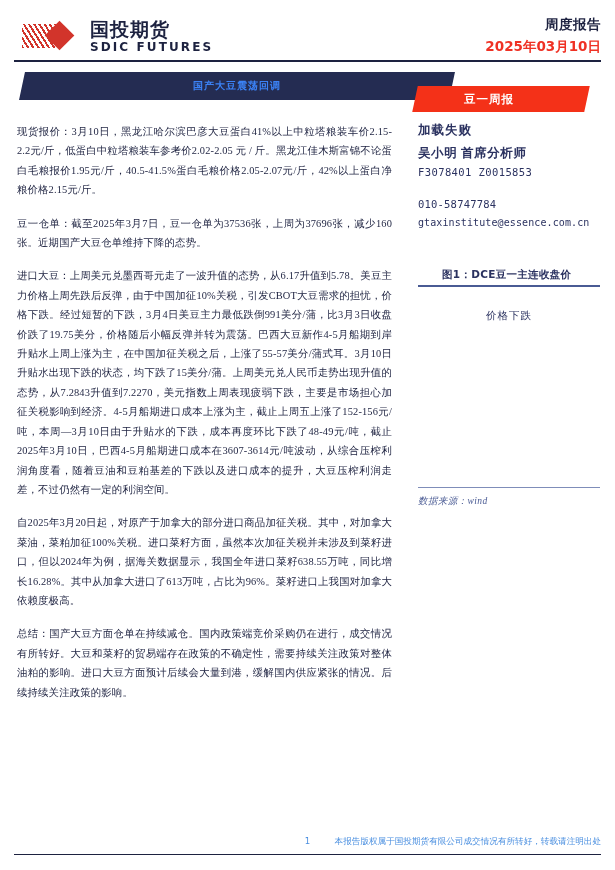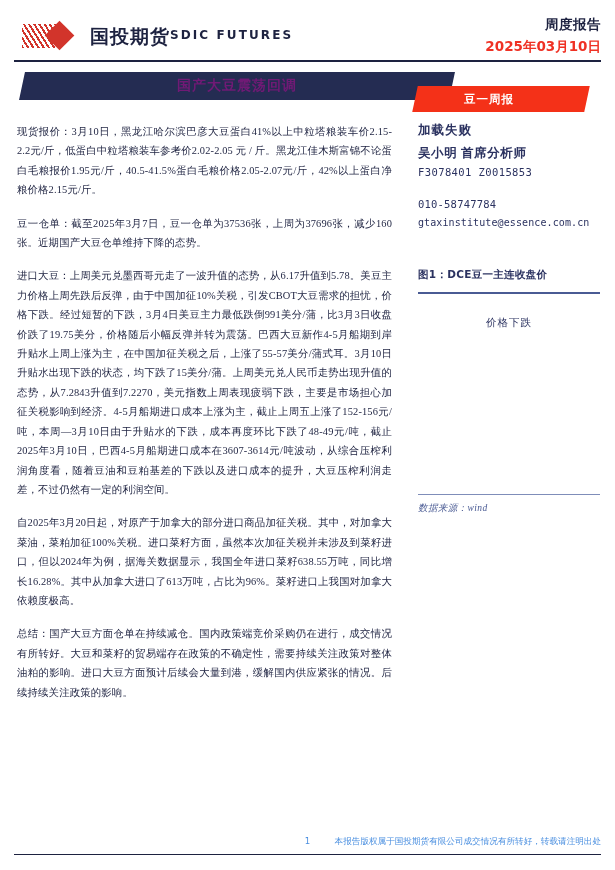--- a/index.html
+++ b/index.html
@@ -49,21 +49,21 @@
   }
   .logo-diamond {
     position: absolute;
     left: 27px; top: 4px;
     width: 21px; height: 21px;
     background: #d2342b;
     transform: rotate(45deg);
   }
   .logo-text {
     display: flex;
-    flex-direction: row;
+    flex-direction: column;
     justify-content: flex-end;
     line-height: 1;
   }
   .logo-cn {
     font-family: "DejaVu Sans", sans-serif;
     font-size: 19px;
     font-weight: bold;
     color: #1d2240;
     letter-spacing: 1px;
   }
@@ -127,23 +127,23 @@
   .banner-title {
     position: absolute;
     left: 22px;
     top: 2px;
     width: 430px;
     height: 28px;
     display: flex;
     align-items: center;
     justify-content: center;
     font-family: "DejaVu Sans", sans-serif;
-    font-size: 14px;
-    font-weight: bold;
-    color: #701a75;
+    font-size: 10px;
+    font-weight: bold;
+    color: #3b82f6;
     letter-spacing: 1px;
   }
   .banner-tag-bg {
     position: absolute;
     left: 415px;
     top: 16px;
     width: 172px;
     height: 26px;
     background: #f43118;
     transform: skewX(-12deg);
@@ -254,21 +254,22 @@
     margin-bottom: 40px;
     word-break: break-all;
   }
 
   .fig-title {
     font-family: "DejaVu Sans", sans-serif;
     font-size: 10.5px;
     font-weight: bold;
     color: #2b3260;
     letter-spacing: 0.3px;
-    padding-bottom: 10px;
+    padding-bottom: 3px;
+    margin-left: 24px;
   }
   .fig-rule-top {
     width: 182px;
     height: 1.6px;
     background: #4a5b94;
     margin-bottom: 0;
   }
   .fig-canvas {
     position: relative;
     width: 182px;

